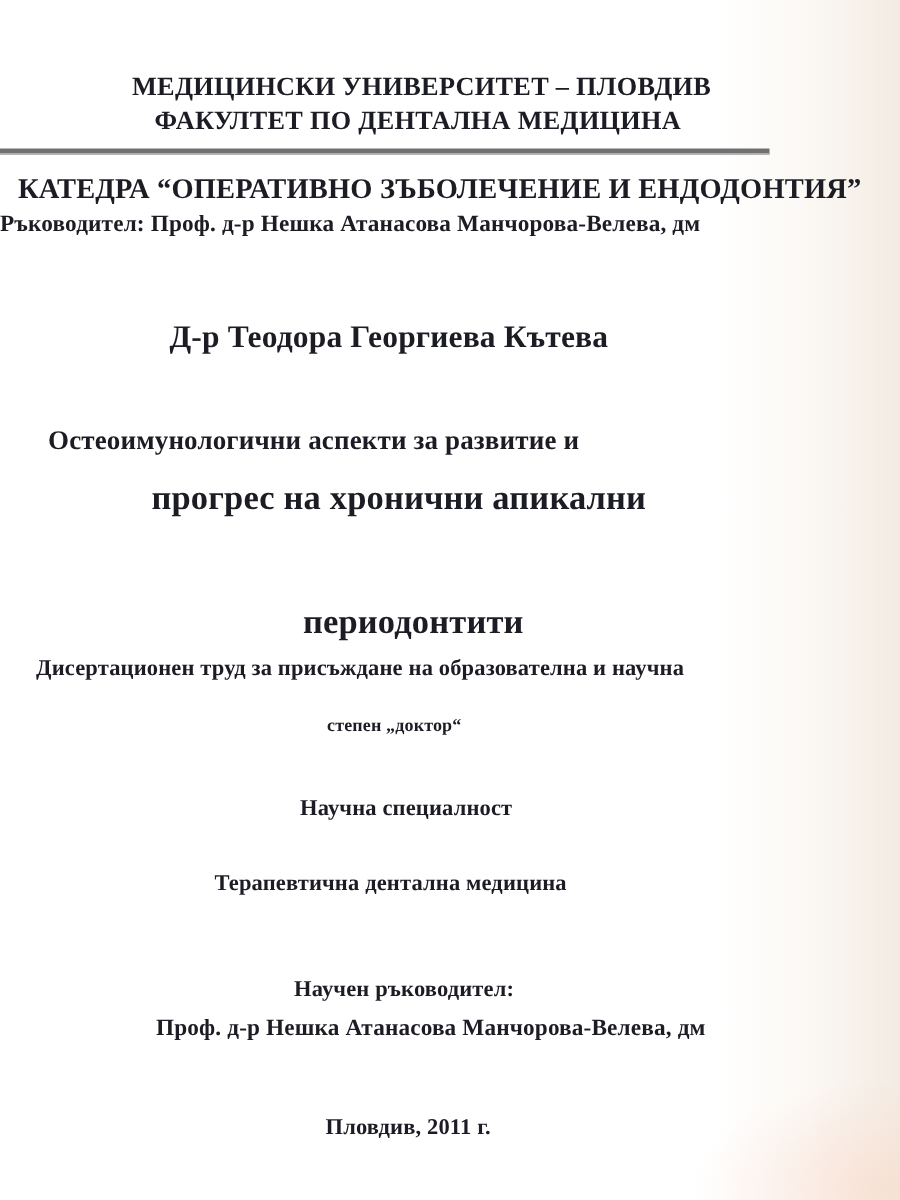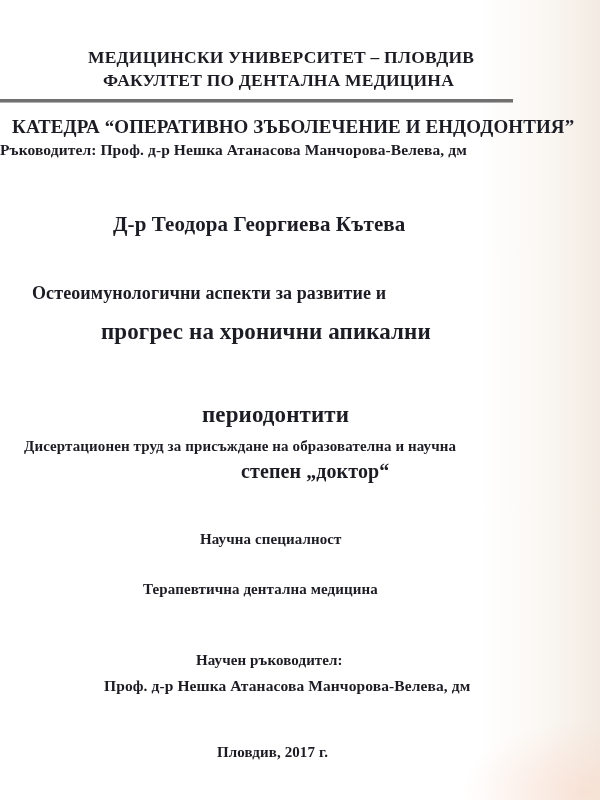--- a/index.html
+++ b/index.html
@@ -35,24 +35,24 @@
   <div class="ln" style="left:12px; top:116px; font-size:19px;">КАТЕДРА “ОПЕРАТИВНО ЗЪБОЛЕЧЕНИЕ И ЕНДОДОНТИЯ”</div>
   <div class="ln" style="left:0px; top:141px; font-size:15.5px;">Ръководител: Проф. д-р Нешка Атанасова Манчорова-Велева, дм</div>
 
   <div class="ln" style="left:113px; top:212px; font-size:21px;">Д-р Теодора Георгиева Кътева</div>
 
   <div class="ln" style="left:32px; top:283px; font-size:18px;">Остеоимунологични аспекти за развитие и</div>
   <div class="ln" style="left:101px; top:319px; font-size:23px;">прогрес на хронични апикални</div>
   <div class="ln" style="left:202px; top:354px; font-size:23px;margin-top:48px;">периодонтити</div>
 
   <div class="ln" style="left:24px; top:438px; font-size:15px;">Дисертационен труд за присъждане на образователна и научна</div>
-  <div class="ln" style="left:218px; top:460px; font-size:20px;margin-left:23px;">степен „доктор“</div>
+  <div class="ln" style="left:218px; top:476px; font-size:12px;">степен „доктор“</div>
 
   <div class="ln" style="left:200px; top:531px; font-size:15px;">Научна специалност</div>
   <div class="ln" style="left:143px; top:581px; font-size:15px;">Терапевтична дентална медицина</div>
 
   <div class="ln" style="left:196px; top:652px; font-size:15px;">Научен ръководител:</div>
   <div class="ln" style="left:72px; top:677px; font-size:15.5px;margin-left:32px;">Проф. д-р Нешка Атанасова Манчорова-Велева, дм</div>
 
-  <div class="ln" style="left:217px; top:744px; font-size:15px;">Пловдив, 2017 г.</div>
+  <div class="ln" style="left:217px; top:744px; font-size:15px;">Пловдив, 2011 г.</div>
 
   <div class="stain"></div>
 </div>
 
 </body></html>

